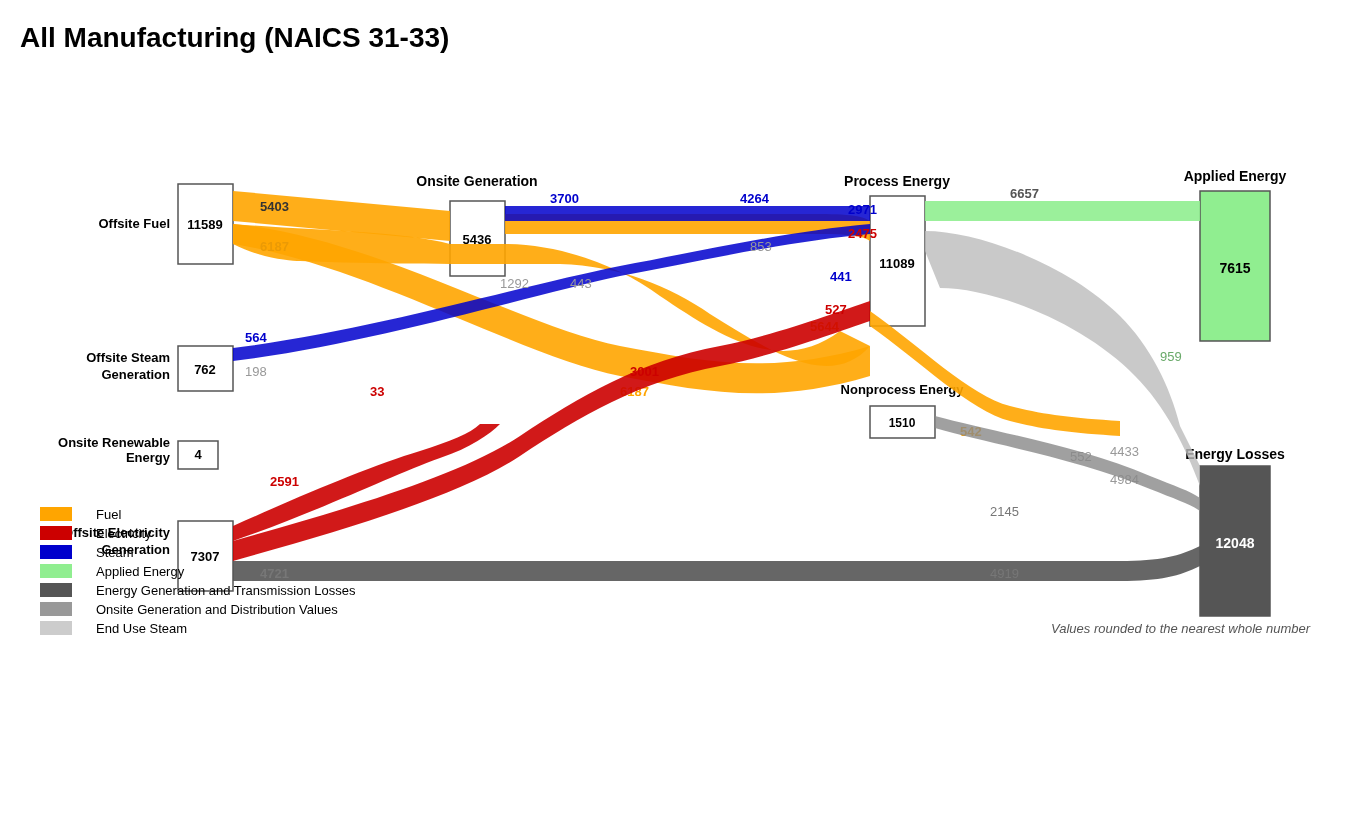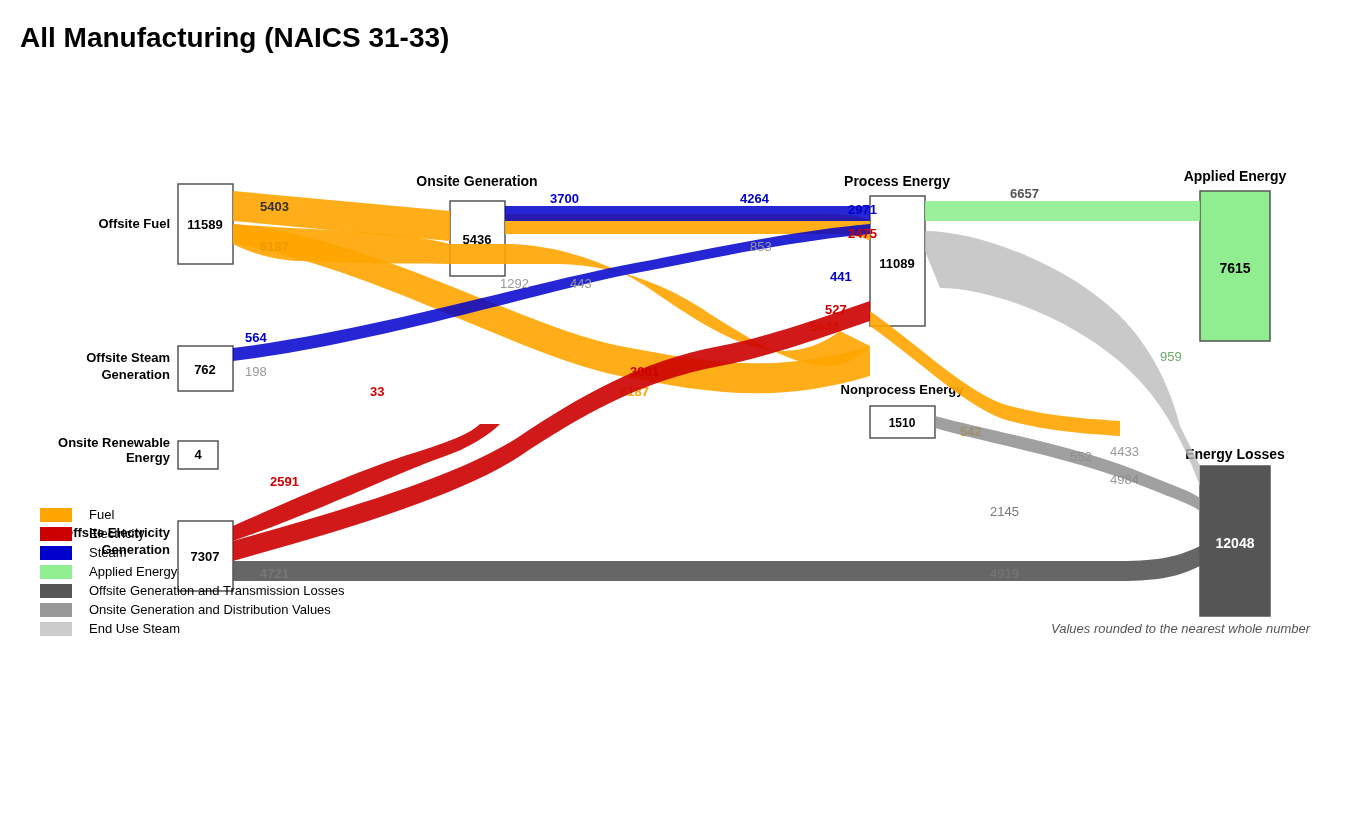--- a/index.html
+++ b/index.html
@@ -33,22 +33,21 @@
     #legend {
       position: absolute;
       bottom: 20px;
       left: 20px;
       display: flex;
       flex-direction: column;
       gap: 4px;
     }
     .legend-item {
       display: flex;
-      align-items: center;
-      gap: 17px;
+      gap: 24px;
       font-size: 13px;
     }
     .legend-swatch {
       width: 32px;
       height: 14px;
       display: inline-block;
     }
     #footnote {
       position: absolute;
       bottom: 20px;
@@ -270,21 +269,21 @@
       <div class="legend-item">
         <span class="legend-swatch" style="background:#0000CC;"></span>
         <span>Steam</span>
       </div>
       <div class="legend-item">
         <span class="legend-swatch" style="background:#90EE90;"></span>
         <span>Applied Energy</span>
       </div>
       <div class="legend-item">
         <span class="legend-swatch" style="background:#555555;"></span>
-        <span>Offsite Generation and Transmission Losses</span>
+        <span>Energy Generation and Transmission Losses</span>
       </div>
       <div class="legend-item">
         <span class="legend-swatch" style="background:#999999;"></span>
         <span>Onsite Generation and Distribution Values</span>
       </div>
       <div class="legend-item">
         <span class="legend-swatch" style="background:#CCCCCC;"></span>
         <span>End Use Steam</span>
       </div>
     </div>

